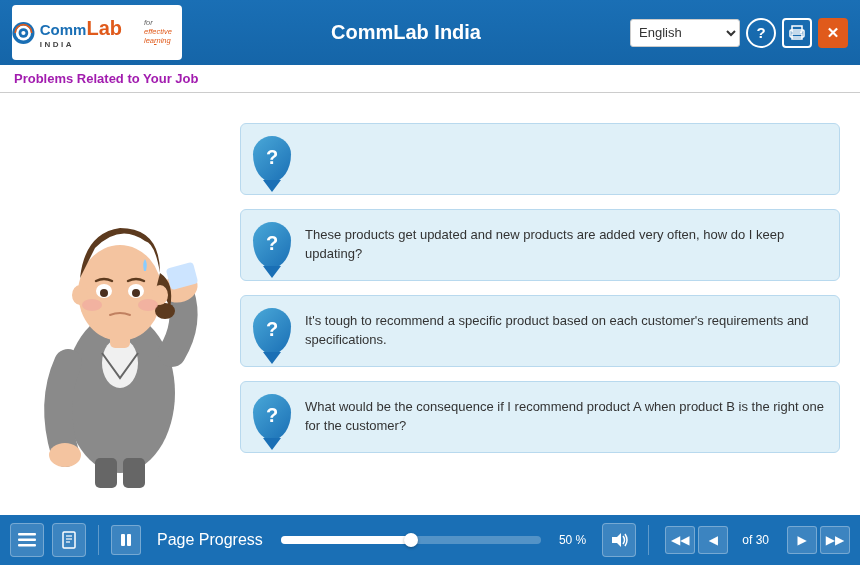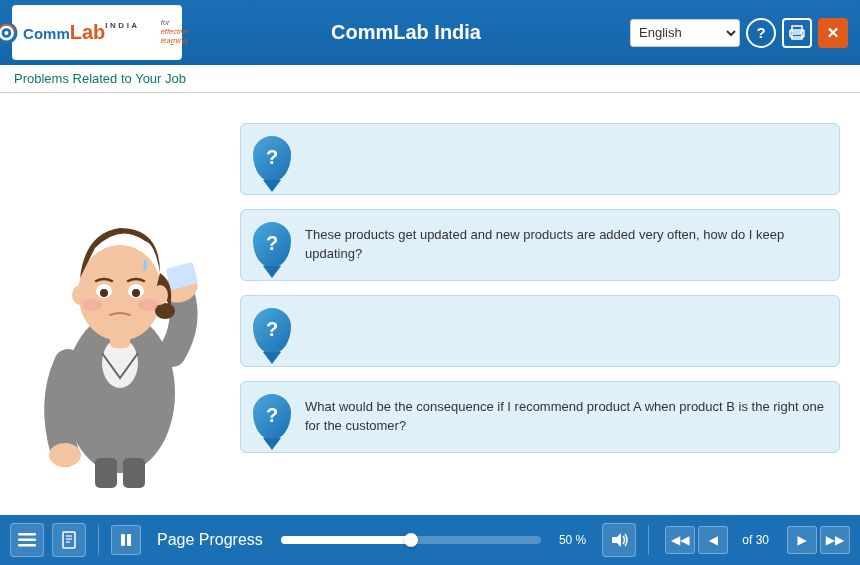--- a/index.html
+++ b/index.html
@@ -75,22 +75,22 @@
       width: 860px;
       height: 28px;
       background: #fff;
       border-bottom: 1px solid #ccc;
       display: flex;
       align-items: center;
       padding: 0 14px;
     }
     .subheader-title {
       font-size: 13px;
-      color: #0f766e;
-      font-weight: normal;
+      color: #a21caf;
+      font-weight: bold;
     }
 
     
     .main-content {
       width: 860px;
       height: 422px;
       background: #fff;
       display: flex;
       flex-direction: row;
       align-items: flex-start;
@@ -284,21 +284,21 @@
       <div style="display:flex;align-items:center;gap:4px;">
 
         <svg width="36" height="36" viewBox="0 0 36 36">
           <circle cx="18" cy="18" r="16" fill="#1a6fb5"></circle>
           <circle cx="18" cy="18" r="11" fill="white"></circle>
           <circle cx="18" cy="18" r="7" fill="#1a6fb5"></circle>
           <circle cx="18" cy="18" r="3" fill="white"></circle>
 
           <path d="M 6 18 A 12 12 0 0 1 30 18" stroke="#e05a1b" stroke-width="2.5" fill="none"></path>
         </svg>
-        <div style="display:flex;flex-direction:row;">
+        <div style="display:flex;flex-direction:column;">
           <div style="display:flex;align-items:baseline;gap:0px;">
             <span style="font-size:15px;font-weight:bold;color:#1a6fb5;">Comm</span>
               <span style="font-size:20px;font-weight:bold;color:#e05a1b;">Lab</span>
           </div>
           <div style="display:flex;gap:1px;font-size:8px;font-weight:bold;letter-spacing:1.5px;color:#444;">
             <span>I</span>
               <span>N</span>
               <span>D</span>
               <span>I</span>
               <span>A</span>
@@ -410,20 +410,21 @@
       </div>
       <span class="question-text">These products get updated and new products are added very often, how do I keep updating?</span>
     </div>
 
     <div class="question-item">
       <div class="question-icon">
         <div class="pin-shape">
           <span class="pin-question">?</span>
         </div>
       </div>
+      <span class="question-text">It's tough to recommend a specific product based on each customer's requirements and specifications.</span>
     </div>
 
     <div class="question-item">
       <div class="question-icon">
         <div class="pin-shape">
           <span class="pin-question">?</span>
         </div>
       </div>
       <span class="question-text">What would be the consequence if I recommend product A when product B is the right one for the customer?</span>
     </div>

